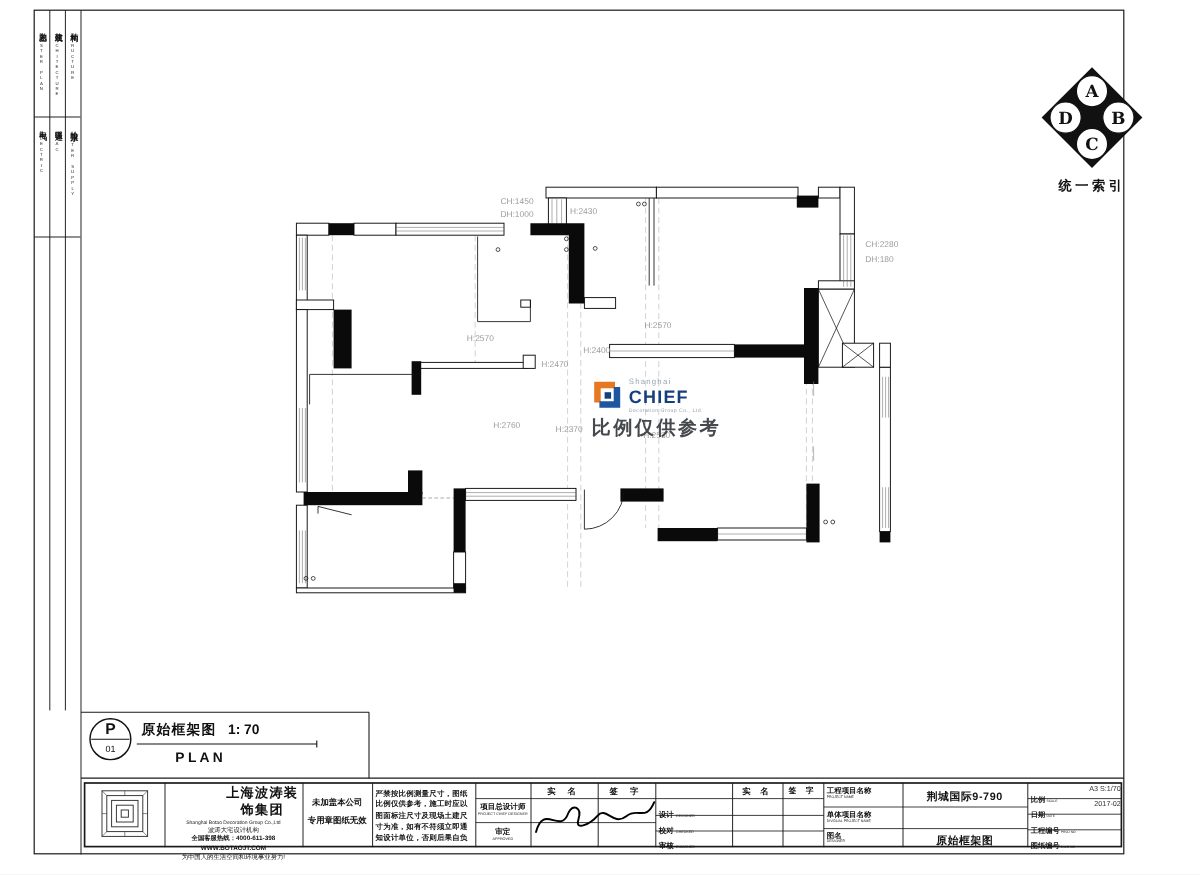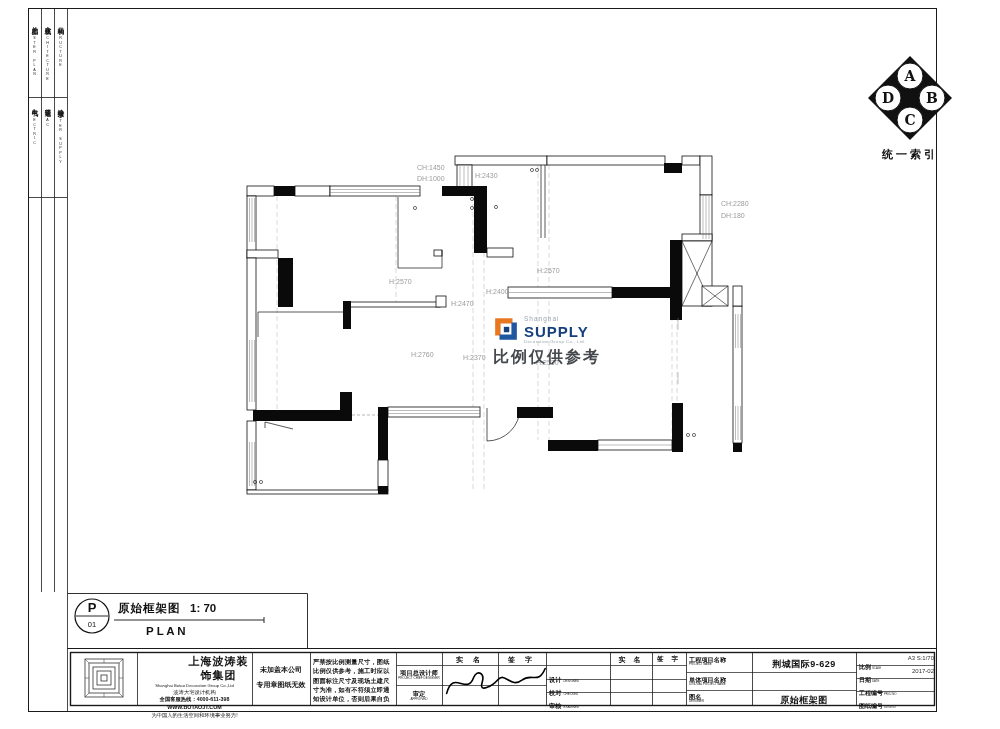--- a/index.html
+++ b/index.html
@@ -237,21 +237,21 @@
 
     <div class="plan-logo">
       <div class="logo-row">
         <svg width="26" height="26" viewBox="0 0 24 24">
           <path d="M2,2 H18 V7 H7 V18 H2 Z" fill="#e87722"></path>
           <path d="M22,6 V22 H6 V17 H17 V6 Z" fill="#1e56a0"></path>
           <rect x="10" y="10" width="5" height="5" fill="#16407d"></rect>
         </svg>
         <div class="logo-texts">
           <div class="logo-shanghai">Shanghai</div>
-          <div class="logo-botao">SUPPLY</div>
+          <div class="logo-botao">CHIEF</div>
           <div class="logo-sub">Decoration Group Co., Ltd.</div>
         </div>
       </div>
       <div class="logo-cn">比例仅供参考</div>
     </div>
   </div>
 
   <svg class="abs" style="left:68px;top:590px" width="260" height="60">
     <circle cx="24" cy="26" r="17" fill="none" stroke="#111" stroke-width="1.2"></circle>
     <path d="M8,26 H40" stroke="#111" stroke-width="0.9"></path>
@@ -330,21 +330,21 @@
     <span class="en">PROJECT NAME</span>
   </div>
   <div class="abs tb-proj-label" style="left:689px;top:676px">
     <span class="zh">单体项目名称</span>
     <span class="en">DIVIDUAL PROJECT NAME</span>
   </div>
   <div class="abs tb-proj-label" style="left:689px;top:693px">
     <span class="zh">图名</span>
     <span class="en">DESIGNER</span>
   </div>
-  <div class="abs tb-value" style="left:754px;top:658px;width:100px">荆城国际9-629</div>
+  <div class="abs tb-value" style="left:754px;top:658px;width:100px">荆城国际9-790</div>
   <div class="abs tb-value" style="left:754px;top:677px;width:100px"></div>
   <div class="abs tb-value" style="left:754px;top:694px;width:100px">原始框架图</div>
 
   <div class="abs tb-meta-row" style="left:859px;top:655px">
     <span class="lab"><span class="zh">比例</span><span class="en">SCALE</span></span>
     <span class="val">A3 S:1/70</span>
   </div>
   <div class="abs tb-meta-row" style="left:859px;top:668px">
     <span class="lab"><span class="zh">日期</span><span class="en">DATE</span></span>
     <span class="val">2017-02</span>

